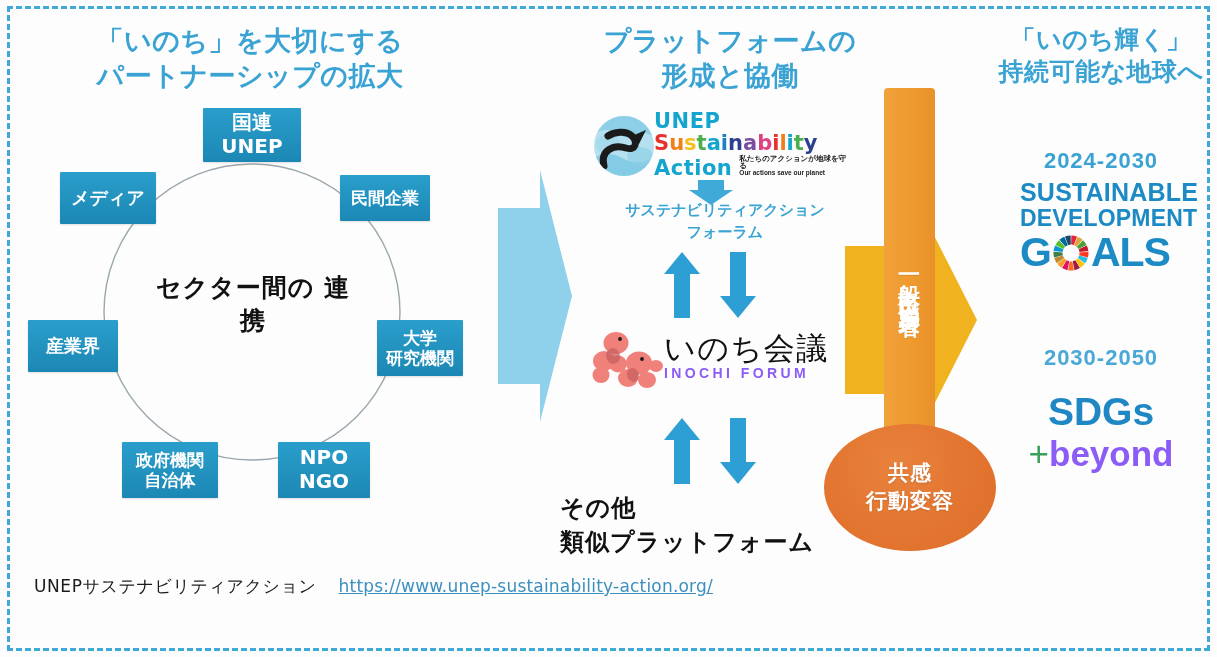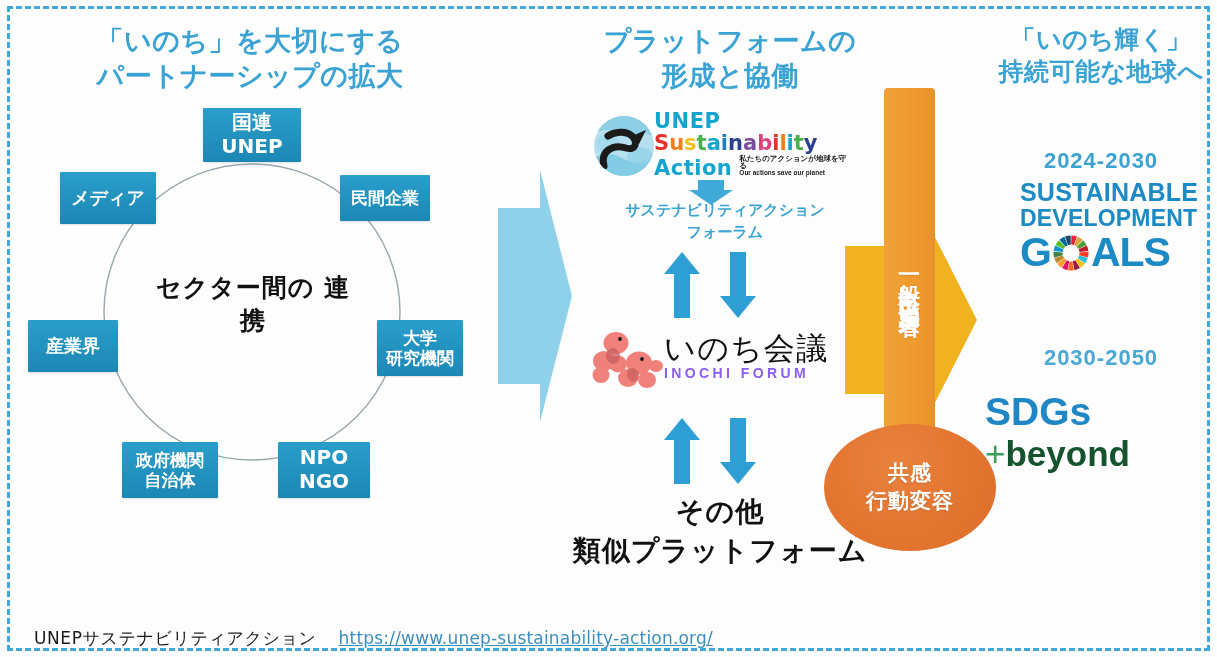--- a/index.html
+++ b/index.html
@@ -88,22 +88,22 @@
   .ino-jp{
     display:block;font-size:31px;font-weight:500;color:#111;letter-spacing:1.5px;
     font-family:"DejaVu Sans","Liberation Sans",sans-serif;line-height:1.06;
   }
   .ino-en{
     display:block;font-size:14px;font-weight:bold;color:#8b5cf6;letter-spacing:3.4px;
     font-family:"Liberation Sans","DejaVu Sans",sans-serif;line-height:1.1;margin-top:1px;
   }
 
   #other-platform{
-    position:absolute;left:560px;top:492px;width:320px;text-align:center;
-    color:#111;font-weight:bold;font-size:28px;line-height:1.4;
+    position:absolute;left:560px;top:492px;width:320px;
+    color:#111;font-weight:bold;font-size:24px;line-height:1.4;
     font-family:"DejaVu Sans","Liberation Sans",sans-serif;letter-spacing:1px;
   }
 
   
   #yellow-arrow{position:absolute;left:845px;top:198px;}
   #orange-band{
     position:absolute;left:884px;top:88px;width:51px;height:390px;
     background:linear-gradient(90deg,#f0a23a 0%,#ef9a2e 55%,#e8912a 100%);
     border-radius:4px;
     display:flex;align-items:center;justify-content:center;
@@ -144,36 +144,36 @@
   .sdg-goals .big{font-size:41px;font-weight:bold;color:#1c8ac4;line-height:1;
     font-family:"Liberation Sans","DejaVu Sans",sans-serif;letter-spacing:-1px;}
   .sdg-wheel{margin:0 1px;}
 
   #period2{
     position:absolute;left:985px;top:345px;width:232px;text-align:center;
     color:#49a8d6;font-weight:bold;font-size:22px;letter-spacing:1px;
     font-family:"Liberation Sans","DejaVu Sans",sans-serif;
   }
   #sdgs-beyond{
-    position:absolute;left:985px;top:390px;width:232px;
+    position:absolute;left:985px;top:390px;width:232px;text-align:center;
   }
   #sdgs-beyond .sdgs{
     display:block;color:#1f87c4;font-weight:bold;font-size:39px;line-height:1.12;
     font-family:"Liberation Sans","DejaVu Sans",sans-serif;
   }
   #sdgs-beyond .beyond{
     display:block;font-weight:bold;font-size:35px;line-height:1.12;
     font-family:"Liberation Sans","DejaVu Sans",sans-serif;
   }
   #sdgs-beyond .plus{color:#3aa05c;font-weight:normal;}
-  #sdgs-beyond .bw{color:#14532d;}
+  #sdgs-beyond .bw{color:#8b5cf6;}
 
   
   #footer{
-    position:absolute;left:34px;top:627px;display:flex;align-items:baseline;
+    position:absolute;left:34px;top:575px;display:flex;align-items:baseline;
   }
   #footer .ftxt{
     font-size:17px;color:#1a1a1a;letter-spacing:.6px;
     font-family:"DejaVu Sans","Liberation Sans",sans-serif;
   }
   #footer .flink{
     margin-left:22px;font-size:17px;color:#3c8fbe;text-decoration:underline;
     font-family:"DejaVu Sans","Liberation Sans",sans-serif;letter-spacing:.2px;
   }
 </style>

